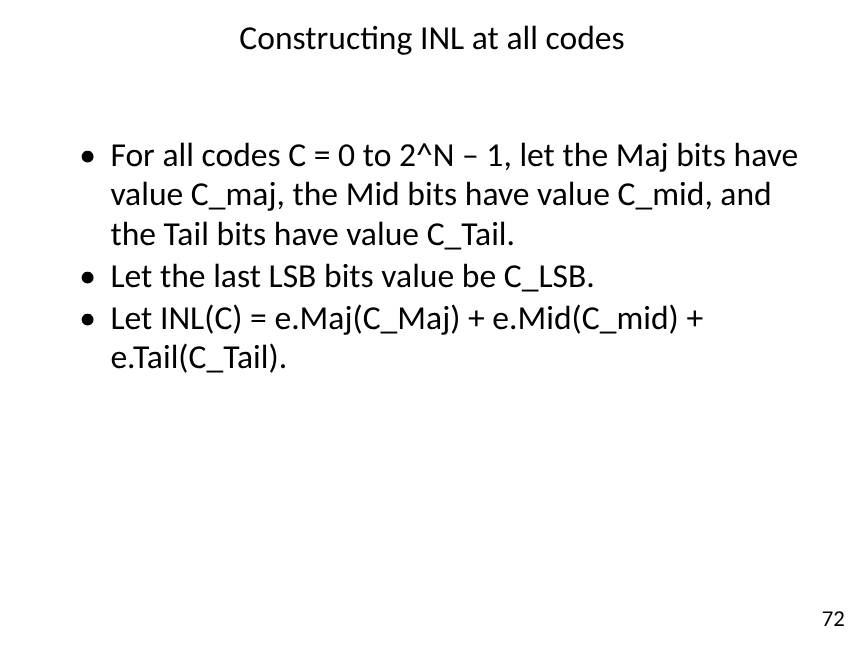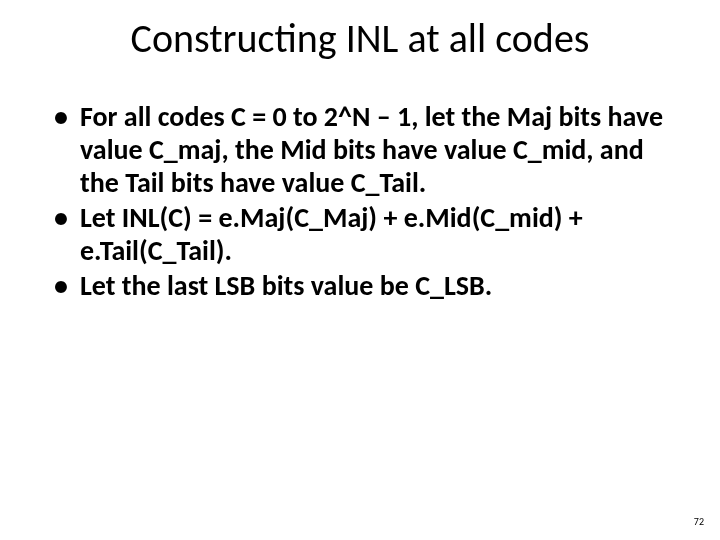--- a/index.html
+++ b/index.html
@@ -17,35 +17,34 @@
     width: 720px;
     height: 540px;
     box-sizing: border-box;
   }
   .title {
     position: absolute;
     top: 14px;
     left: 0;
     right: 0;
     text-align: center;
-    font-size: 40px;
+    font-size: 28px;
     font-weight: 400;
     letter-spacing: 0px;
   }
   .body {
     position: absolute;
     top: 100px;
     left: 54px;
     right: 40px;
   }
   ul {
-    margin: 0;
+    margin: 12px;
     padding: 0;
     list-style: none;
-    font-weight: bold;
   }
   li {
     position: relative;
     padding-left: 26px;
     font-size: 28px;
     line-height: 1.18;
     margin-bottom: 2px;
   }
   li::before {
     content: "•";
@@ -54,34 +53,34 @@
     top: 0;
     font-size: 28px;
   }
   .gap {
     height: 34px;
   }
   .pagenum {
     position: absolute;
     right: 16px;
     bottom: 12px;
-    font-size: 10px;
+    font-size: 19px;
     color: #000;
   }
 </style>
 </head>
 <body>
 
 <div class="slide">
 
   <div class="title">Constructing INL at all codes</div>
 
   <div class="body">
     <ul>
       <li>For all codes C = 0 to 2^N – 1, let the Maj bits have value C_maj, the Mid bits have value C_mid, and the Tail bits have value C_Tail.</li>
+      <li>Let the last LSB bits value be C_LSB.</li>
       <li>Let INL(C) = e.Maj(C_Maj) + e.Mid(C_mid) + e.Tail(C_Tail).</li>
-      <li>Let the last LSB bits value be C_LSB.</li>
     </ul>
     <div class="gap"></div>
   </div>
 
   <div class="pagenum">72</div>
 </div>
 
 </body></html>

